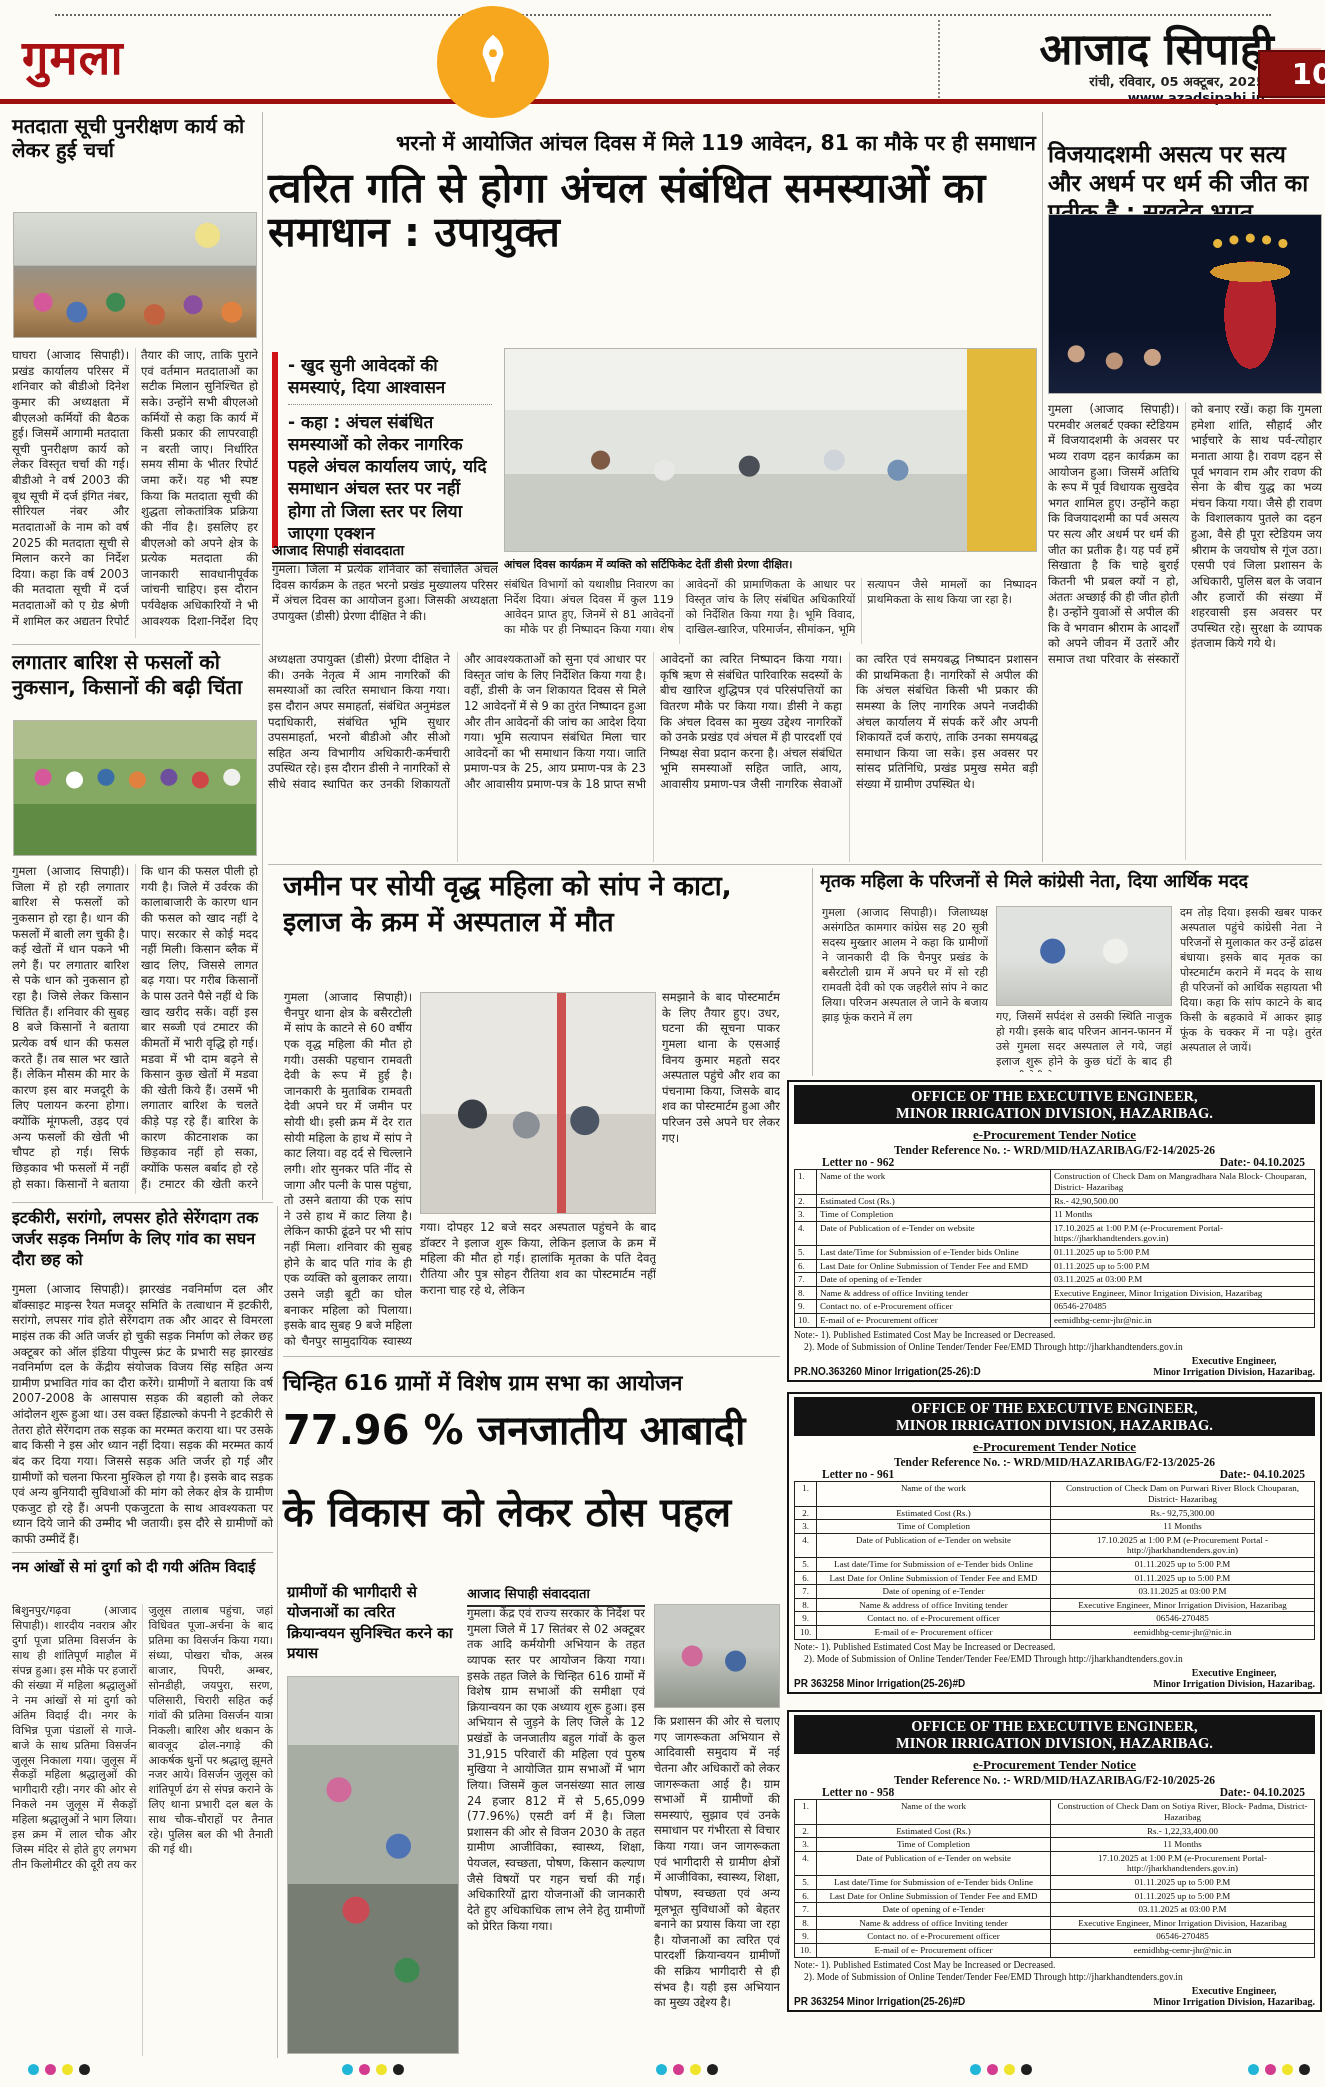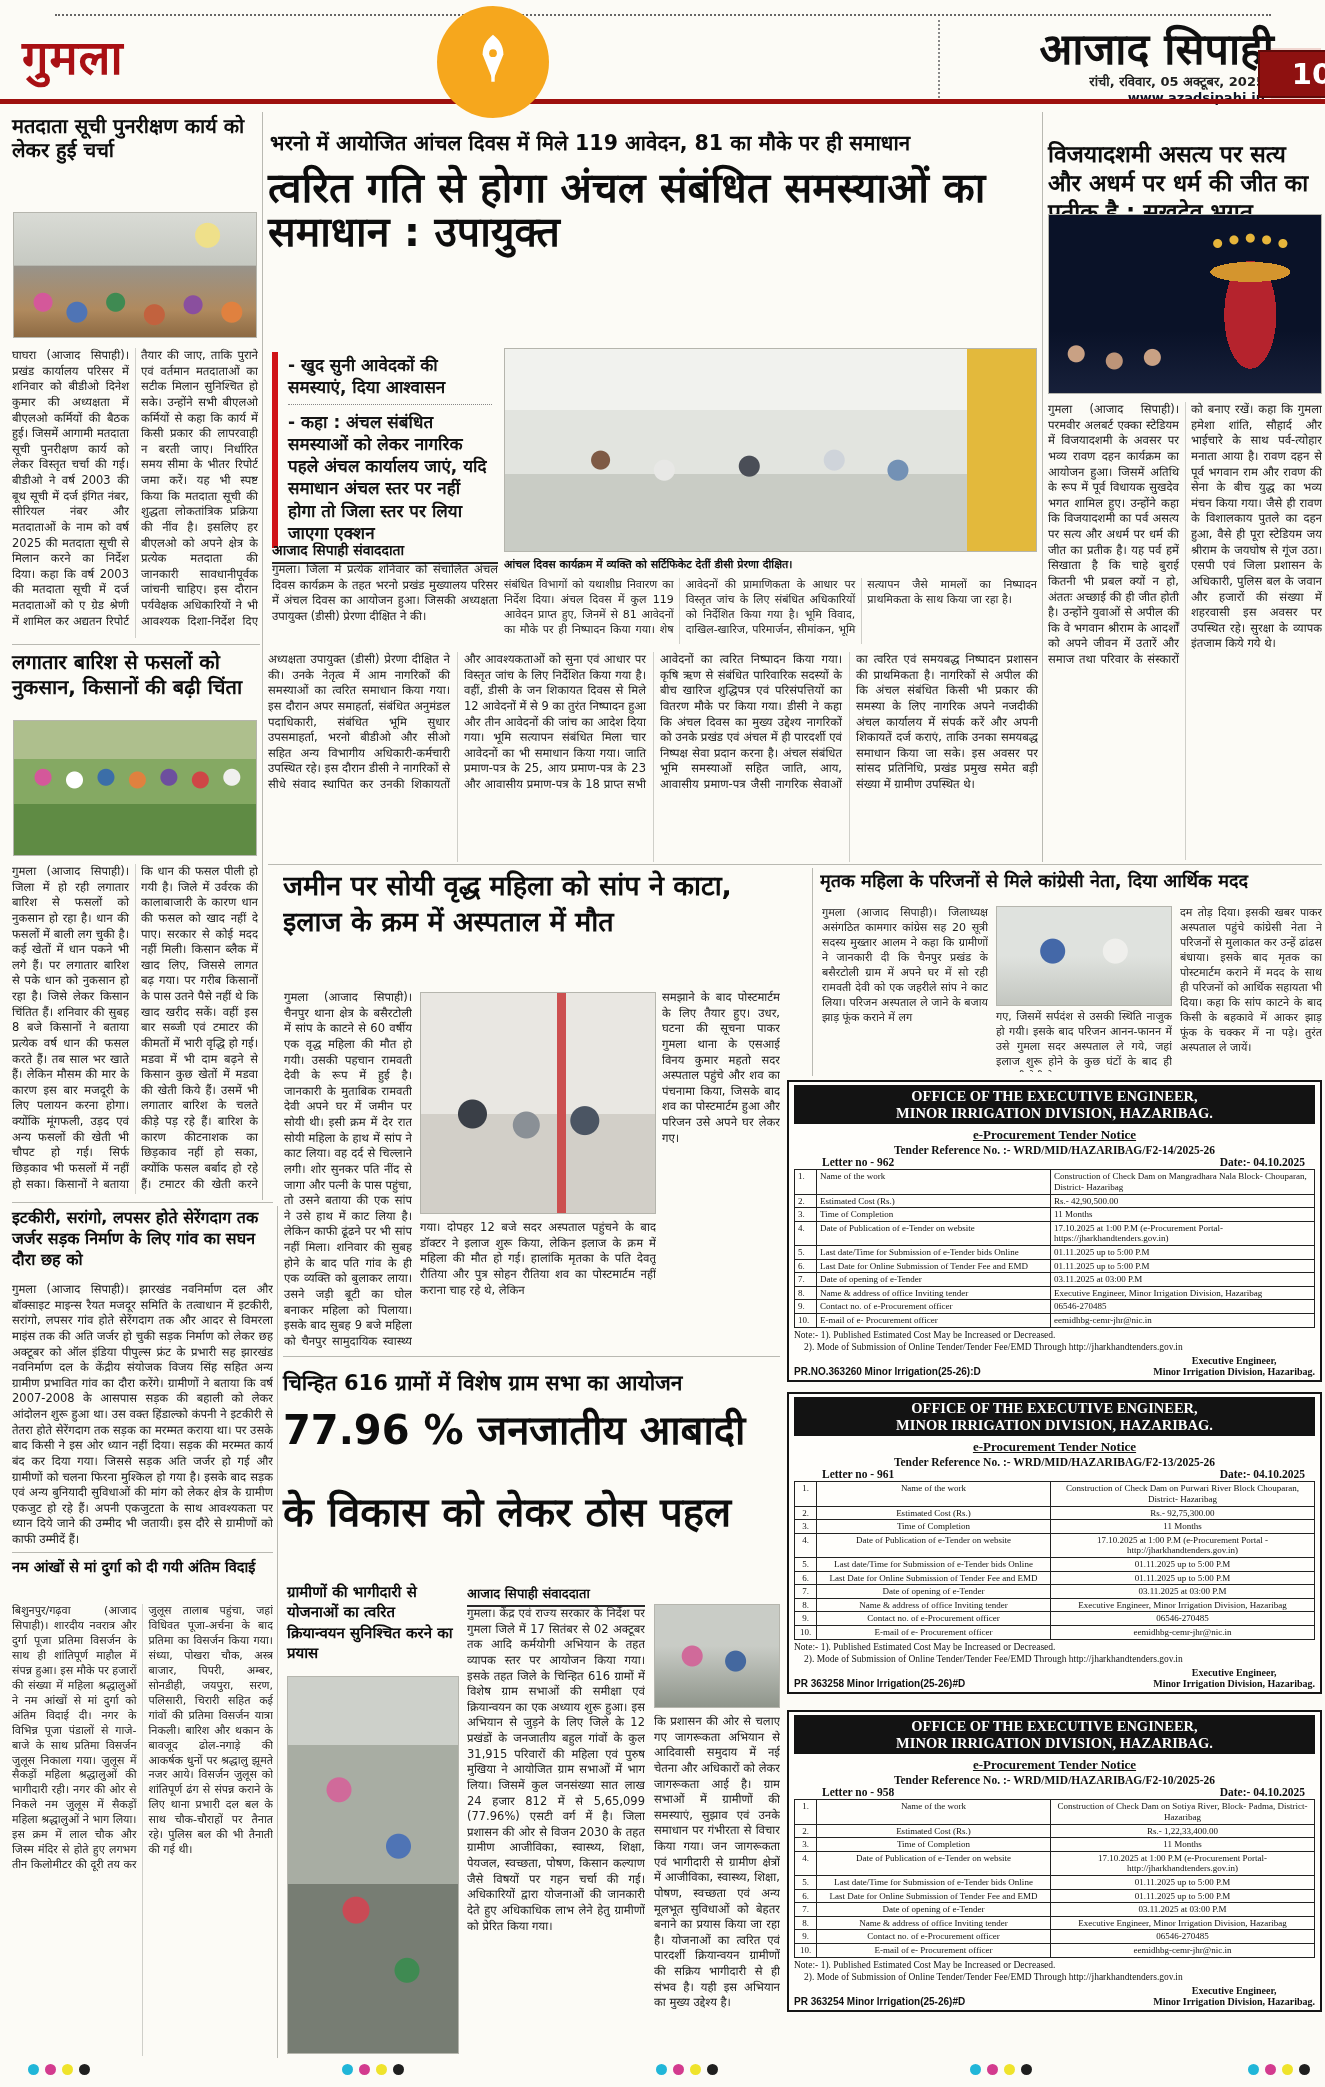--- a/index.html
+++ b/index.html
@@ -144,21 +144,21 @@
   <div class="rule-h" style="left:12px;top:644px;width:248px;"></div>
   <div class="rule-h" style="left:268px;top:864px;width:1054px;"></div>
   <div class="rule-h" style="left:12px;top:1202px;width:261px;"></div>
   <div class="rule-h" style="left:283px;top:1356px;width:497px;"></div>
   <div class="rule-h" style="left:12px;top:1552px;width:261px;"></div>
 
   <div class="abs hl" style="left:12px;top:114px;width:246px;font-size:20px;line-height:1.2;">मतदाता सूची पुनरीक्षण कार्य को लेकर हुई चर्चा</div>
   <div class="ph" id="ph-meeting" style="left:13px;top:212px;width:244px;height:126px;"></div>
   <div class="abs body-text cols2" style="left:12px;top:348px;width:246px;height:290px;">घाघरा (आजाद सिपाही)। प्रखंड कार्यालय परिसर में शनिवार को बीडीओ दिनेश कुमार की अध्यक्षता में बीएलओ कर्मियों की बैठक हुई। जिसमें आगामी मतदाता सूची पुनरीक्षण कार्य को लेकर विस्तृत चर्चा की गई। बीडीओ ने वर्ष 2003 की बूथ सूची में दर्ज इंगित नंबर, सीरियल नंबर और मतदाताओं के नाम को वर्ष 2025 की मतदाता सूची से मिलान करने का निर्देश दिया। कहा कि वर्ष 2003 की मतदाता सूची में दर्ज मतदाताओं को ए ग्रेड श्रेणी में शामिल कर अद्यतन रिपोर्ट तैयार की जाए, ताकि पुराने एवं वर्तमान मतदाताओं का सटीक मिलान सुनिश्चित हो सके। उन्होंने सभी बीएलओ कर्मियों से कहा कि कार्य में किसी प्रकार की लापरवाही न बरती जाए। निर्धारित समय सीमा के भीतर रिपोर्ट जमा करें। यह भी स्पष्ट किया कि मतदाता सूची की शुद्धता लोकतांत्रिक प्रक्रिया की नींव है। इसलिए हर बीएलओ को अपने क्षेत्र के प्रत्येक मतदाता की जानकारी सावधानीपूर्वक जांचनी चाहिए। इस दौरान पर्यवेक्षक अधिकारियों ने भी आवश्यक दिशा-निर्देश दिए और बीएलओ कर्मियों से आपसी समन्वय बनाए रखने की अपील की। इस मौके पर बीपीआरओ शंकर साहू, निर्वाचन कंप्यूटर ऑपरेटर ज्योतिलाल महतो आदि उपस्थित थे।</div>
 
-  <div class="abs hl" style="left:270px;top:128px;width:766px;font-size:20.5px;">भरनो में आयोजित आंचल दिवस में मिले 119 आवेदन, 81 का मौके पर ही समाधान</div>
+  <div class="abs hl" style="left:270px;top:128px;width:766px;font-size:20.5px;text-align:right;">भरनो में आयोजित आंचल दिवस में मिले 119 आवेदन, 81 का मौके पर ही समाधान</div>
   <div class="abs bullets" style="left:272px;top:352px;width:226px;">
     <div class="bullet">- खुद सुनी आवेदकों की समस्याएं, दिया आश्वासन</div>
     <div class="bullet-div"></div>
     <div class="bullet">- कहा : अंचल संबंधित समस्याओं को लेकर नागरिक पहले अंचल कार्यालय जाएं, यदि समाधान अंचल स्तर पर नहीं होगा तो जिला स्तर पर लिया जाएगा एक्शन</div>
   </div>
 
   <div class="abs hl" style="left:268px;top:166px;width:770px;font-size:41px;line-height:1.08;">त्वरित गति से होगा अंचल संबंधित समस्याओं का समाधान : उपायुक्त</div>
   <div class="abs byline" style="left:272px;top:538px;width:226px;">आजाद सिपाही संवाददाता</div>
   <div class="abs body-text" style="left:272px;top:562px;width:226px;height:84px;">गुमला। जिला में प्रत्येक शनिवार को संचालित अंचल दिवस कार्यक्रम के तहत भरनो प्रखंड मुख्यालय परिसर में अंचल दिवस का आयोजन हुआ। जिसकी अध्यक्षता उपायुक्त (डीसी) प्रेरणा दीक्षित ने की।</div>
 

